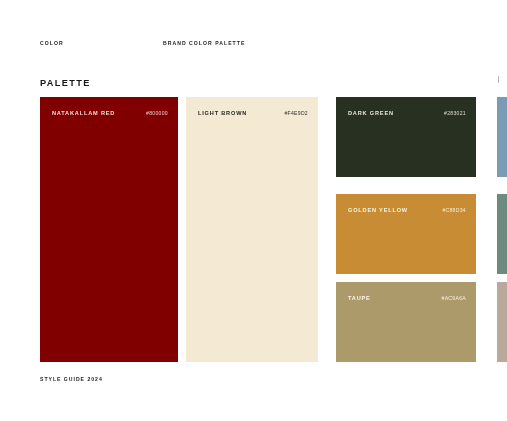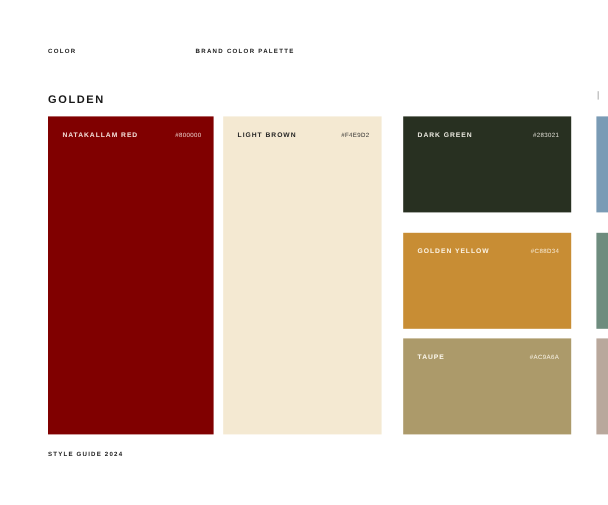--- a/index.html
+++ b/index.html
@@ -139,21 +139,21 @@
 </head>
 <body>
 
 <div class="page">
 
   <div class="meta-row">
     <div class="meta-left">COLOR</div>
     <div class="meta-center">BRAND COLOR PALETTE</div>
   </div>
 
-  <div class="section-title">GOLDEN</div>
+  <div class="section-title">PALETTE</div>
 
   <div class="edge-tick"></div>
 
   <div class="swatches">
 
     <div class="swatch" id="sw-red" style="background-color: rgb(128, 0, 0);">
       <div class="swatch-label-row">
         <span class="swatch-name" style="color: rgb(243, 222, 216);">NATAKALLAM RED</span>
         <span class="swatch-hex" style="color: rgb(243, 222, 216);">#800000</span>
       </div>

